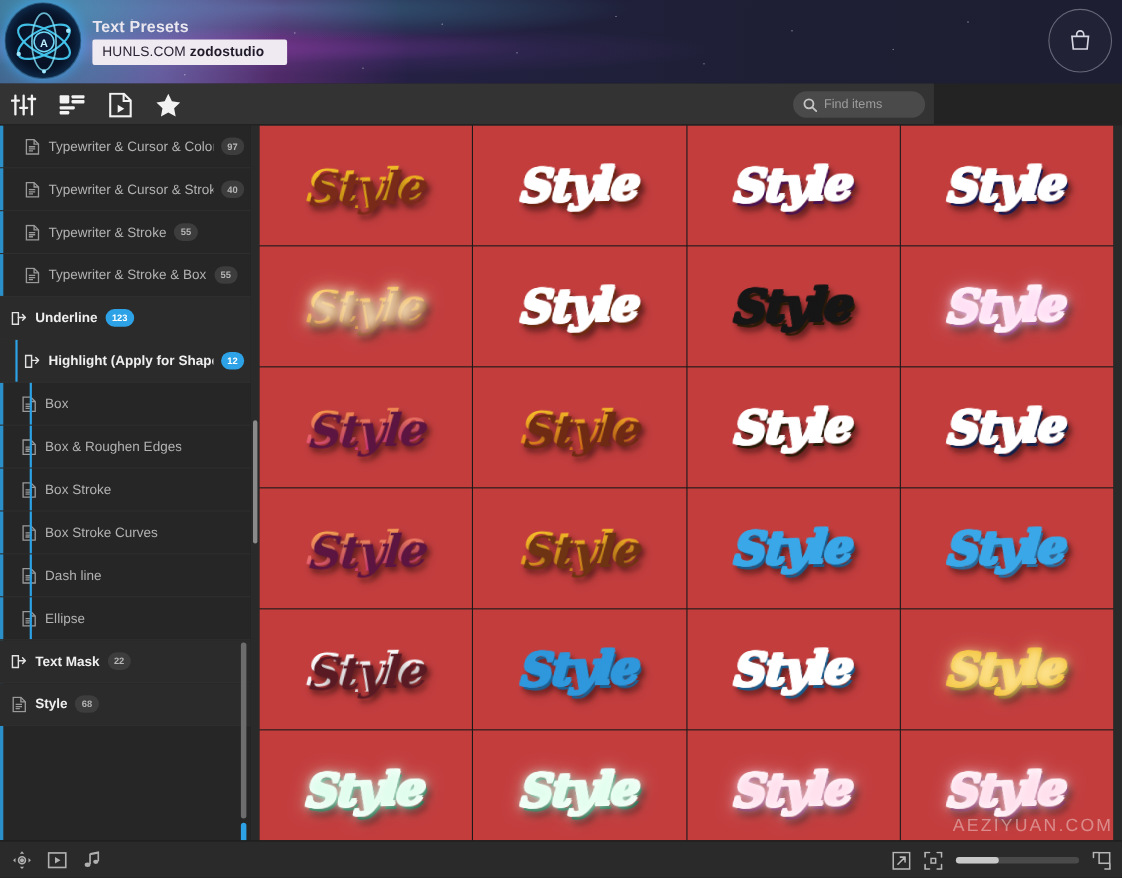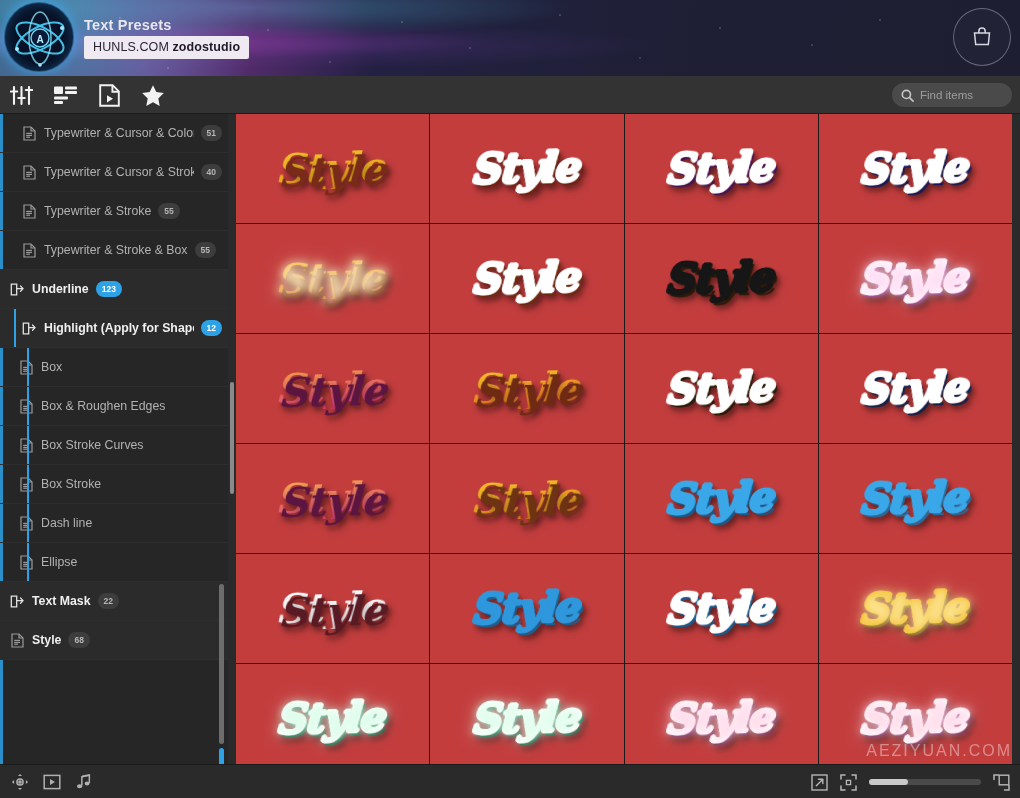--- a/index.html
+++ b/index.html
@@ -48,34 +48,34 @@
   }
   .logo svg { position:absolute; left:0; top:0; }
 
   .banner-title {
     position: absolute; left: 84px; top: 17px;
     font-size: 14.5px; font-weight: bold; color: #e9e6ef; letter-spacing: .2px;
   }
   .banner-chip {
     position: absolute; left: 84px; top: 36px;
     background: #efeaf2; color: #2a2434;
-    padding: 4px 9px 5px 9px; border-radius: 2px;
+    padding: 4px 21px 5px 9px; border-radius: 2px;
     font-size: 12.5px; letter-spacing: .1px; white-space: nowrap;
   }
   .banner-chip b { font-weight: bold; color:#1f1b29; }
   .bag-btn {
     position: absolute; right: 9px; top: 8px; width: 58px; height: 58px;
     border-radius: 50%; border: 1px solid rgba(200,200,215,.42);
     display: flex; align-items: center; justify-content: center;
     background: rgba(255,255,255,.02);
   }
 
   
   .toolbar {
-    position: absolute; left: 0; top: 76px; width: 1020px; height: 38px;
+    position: absolute; left: 0; top: 76px; width: 849px; height: 38px;
     background: #333333; border-bottom: 1px solid #1c1c1c;
   }
   .tool-icons { position:absolute; left: 8px; top: 0; height: 38px; display:flex; align-items:center; gap: 18px; }
   .tool-icons > div { width: 26px; height: 26px; display:flex; align-items:center; justify-content:center; cursor:pointer; }
   .search-box {
     position: absolute; right: 8px; top: 7px; width: 120px; height: 24px;
     background: #4a4a4a; border-radius: 12px;
     display: flex; align-items: center; padding-left: 9px; gap: 6px;
   }
   .search-box input {
@@ -253,21 +253,21 @@
           <span class="ic">
             <svg width="15" height="15" viewBox="0 0 15 15" fill="none" stroke="#9a9a9a" stroke-width="1.2">
   <path d="M2 1h7l4 4v9H2z"></path>
               <path d="M9 1.2V5h3.8"></path>
   <line x1="4.2" y1="7.4" x2="10" y2="7.4"></line>
               <line x1="4.2" y1="9.4" x2="10" y2="9.4"></line>
               <line x1="4.2" y1="11.2" x2="8" y2="11.2"></line>
             </svg>
           </span>
           <span class="lbl">Typewriter &amp; Cursor &amp; Color</span>
-          <span class="badge">51</span>
+          <span class="badge">97</span>
         </div>
         <div class="srow lvl1">
           <span class="ic">
             <svg width="15" height="15" viewBox="0 0 15 15" fill="none" stroke="#9a9a9a" stroke-width="1.2">
   <path d="M2 1h7l4 4v9H2z"></path>
               <path d="M9 1.2V5h3.8"></path>
   <line x1="4.2" y1="7.4" x2="10" y2="7.4"></line>
               <line x1="4.2" y1="9.4" x2="10" y2="9.4"></line>
               <line x1="4.2" y1="11.2" x2="8" y2="11.2"></line>
             </svg>
@@ -348,33 +348,33 @@
         <div class="srow lvl2 child-rail">
           <span class="ic">
             <svg width="15" height="15" viewBox="0 0 15 15" fill="none" stroke="#9a9a9a" stroke-width="1.2">
   <path d="M2 1h7l4 4v9H2z"></path>
               <path d="M9 1.2V5h3.8"></path>
   <line x1="4.2" y1="7.4" x2="10" y2="7.4"></line>
               <line x1="4.2" y1="9.4" x2="10" y2="9.4"></line>
               <line x1="4.2" y1="11.2" x2="8" y2="11.2"></line>
             </svg>
           </span>
+          <span class="lbl">Box Stroke</span>
+        </div>
+        <div class="srow lvl2 child-rail">
+          <span class="ic">
+            <svg width="15" height="15" viewBox="0 0 15 15" fill="none" stroke="#9a9a9a" stroke-width="1.2">
+  <path d="M2 1h7l4 4v9H2z"></path>
+              <path d="M9 1.2V5h3.8"></path>
+  <line x1="4.2" y1="7.4" x2="10" y2="7.4"></line>
+              <line x1="4.2" y1="9.4" x2="10" y2="9.4"></line>
+              <line x1="4.2" y1="11.2" x2="8" y2="11.2"></line>
+            </svg>
+          </span>
           <span class="lbl">Box Stroke Curves</span>
-        </div>
-        <div class="srow lvl2 child-rail">
-          <span class="ic">
-            <svg width="15" height="15" viewBox="0 0 15 15" fill="none" stroke="#9a9a9a" stroke-width="1.2">
-  <path d="M2 1h7l4 4v9H2z"></path>
-              <path d="M9 1.2V5h3.8"></path>
-  <line x1="4.2" y1="7.4" x2="10" y2="7.4"></line>
-              <line x1="4.2" y1="9.4" x2="10" y2="9.4"></line>
-              <line x1="4.2" y1="11.2" x2="8" y2="11.2"></line>
-            </svg>
-          </span>
-          <span class="lbl">Box Stroke</span>
         </div>
         <div class="srow lvl2 child-rail">
           <span class="ic">
             <svg width="15" height="15" viewBox="0 0 15 15" fill="none" stroke="#9a9a9a" stroke-width="1.2">
   <path d="M2 1h7l4 4v9H2z"></path>
               <path d="M9 1.2V5h3.8"></path>
   <line x1="4.2" y1="7.4" x2="10" y2="7.4"></line>
               <line x1="4.2" y1="9.4" x2="10" y2="9.4"></line>
               <line x1="4.2" y1="11.2" x2="8" y2="11.2"></line>
             </svg>

